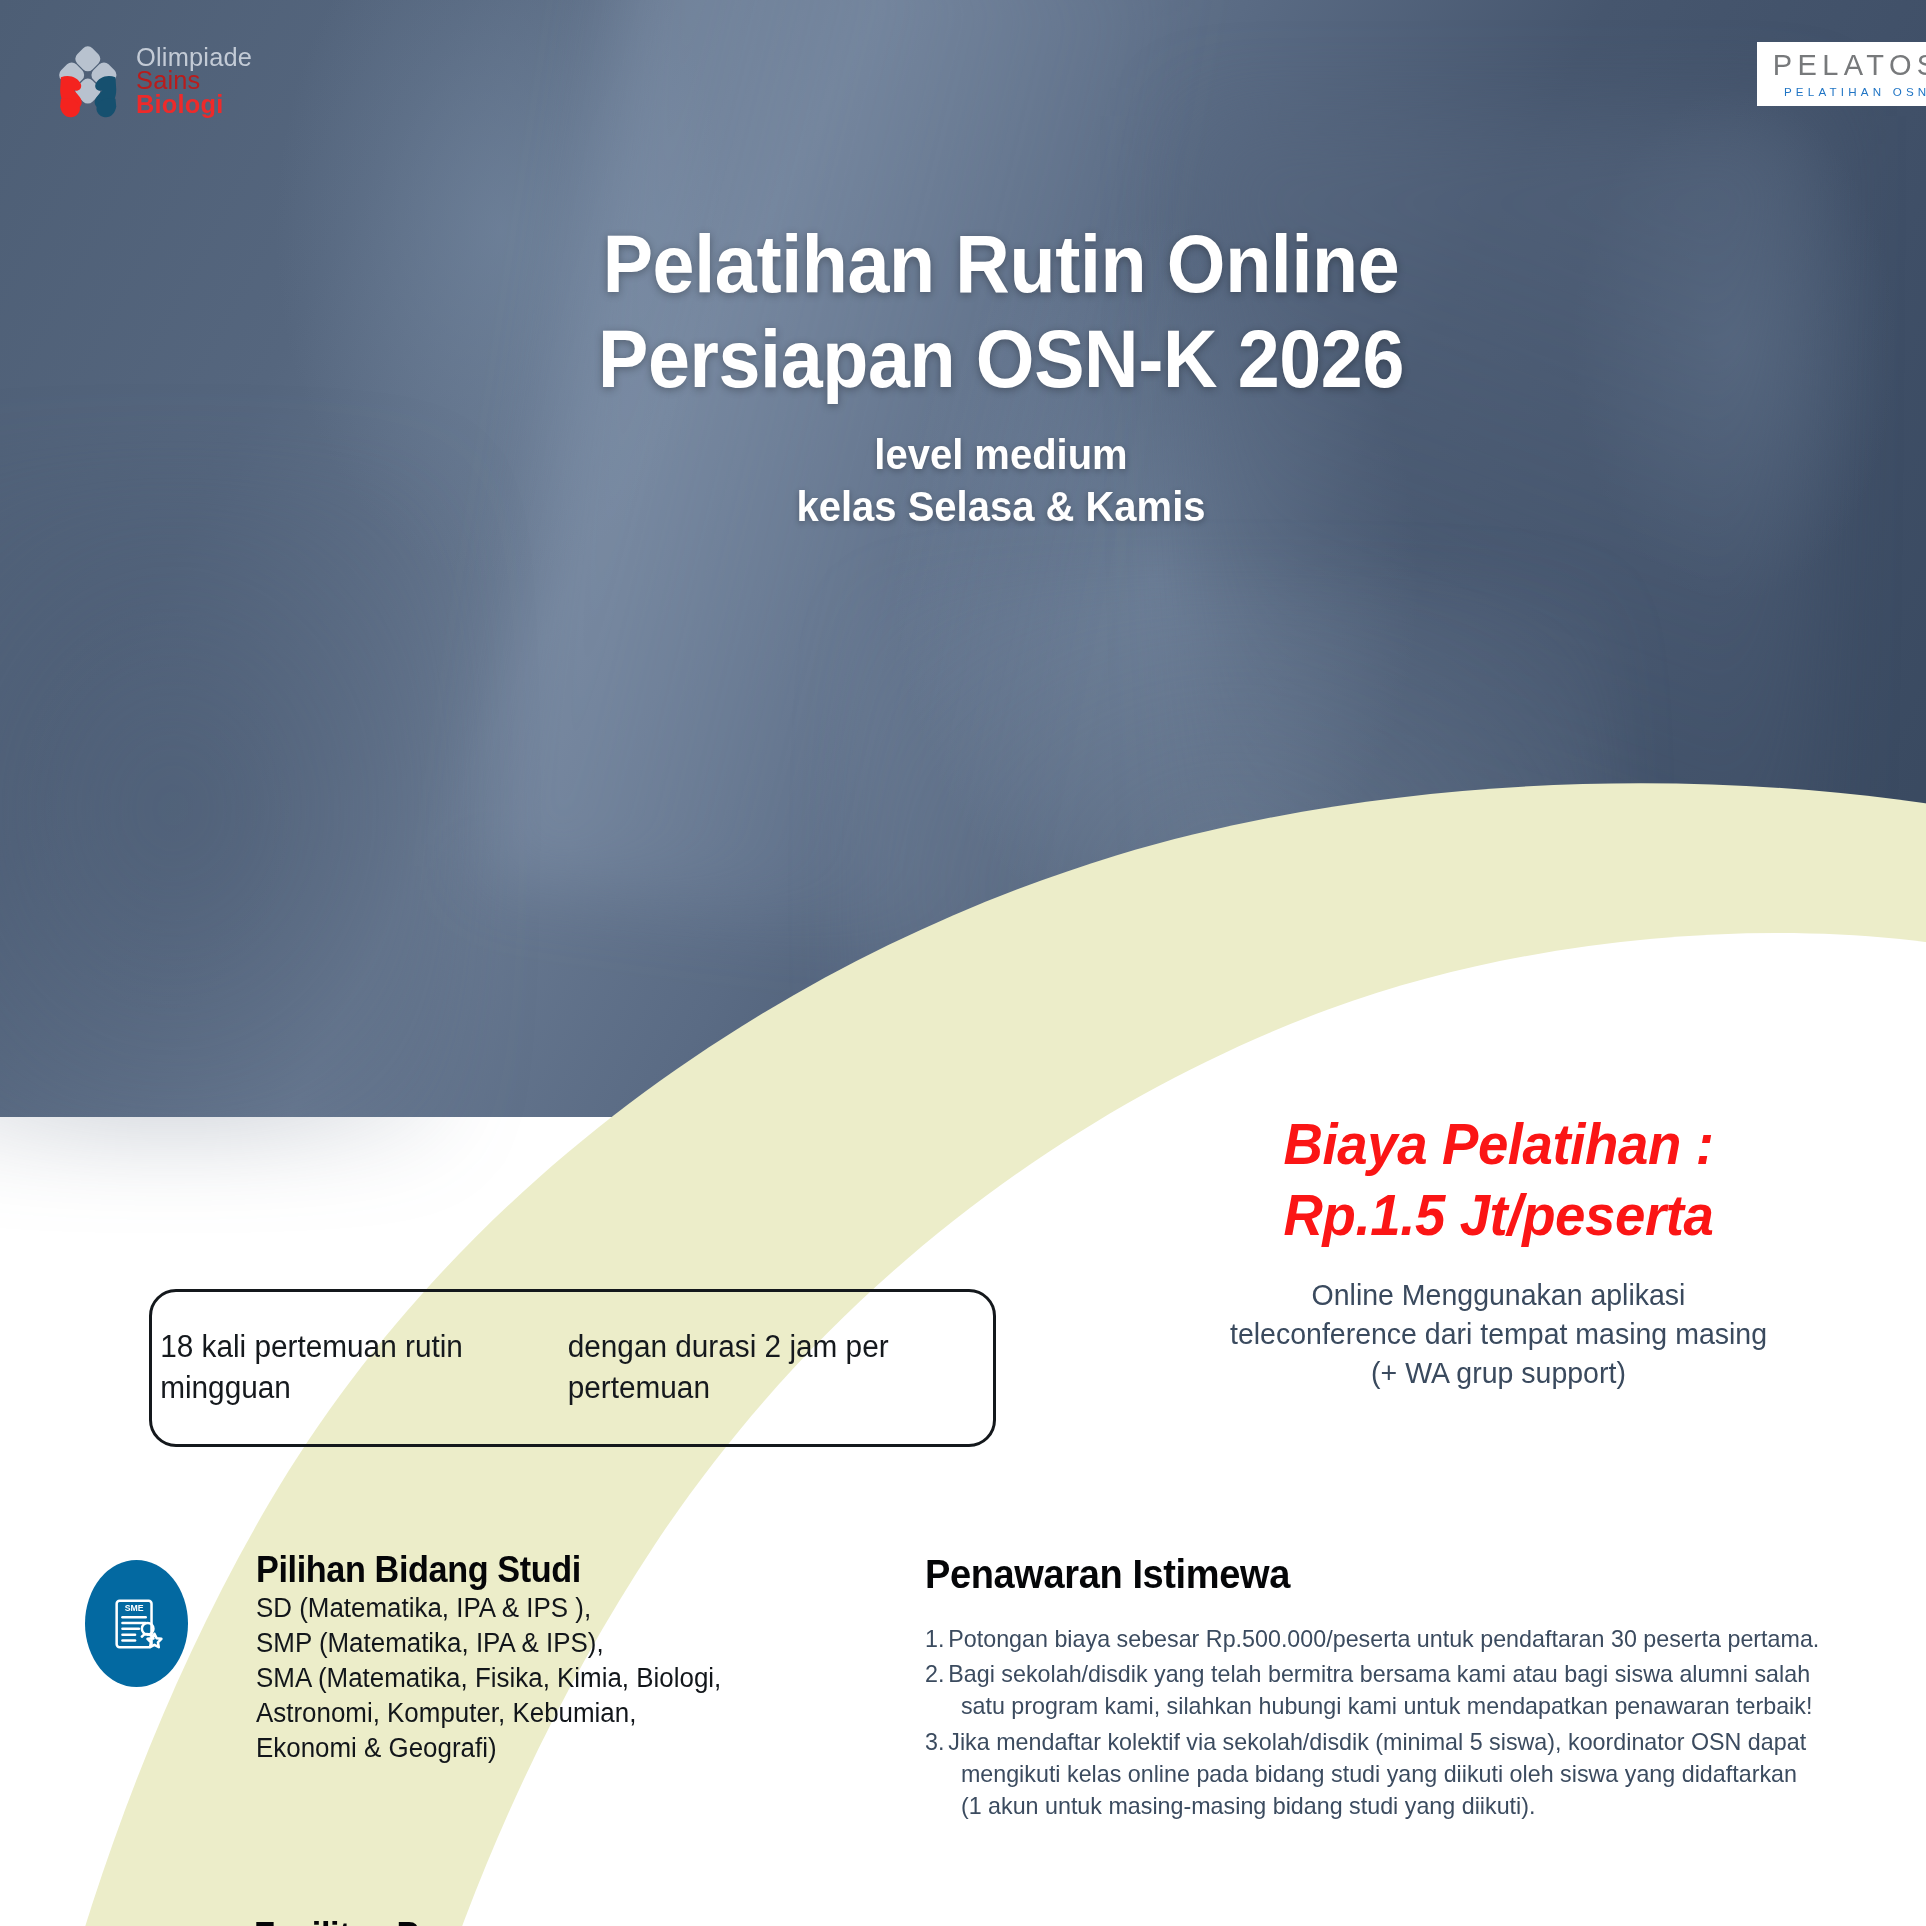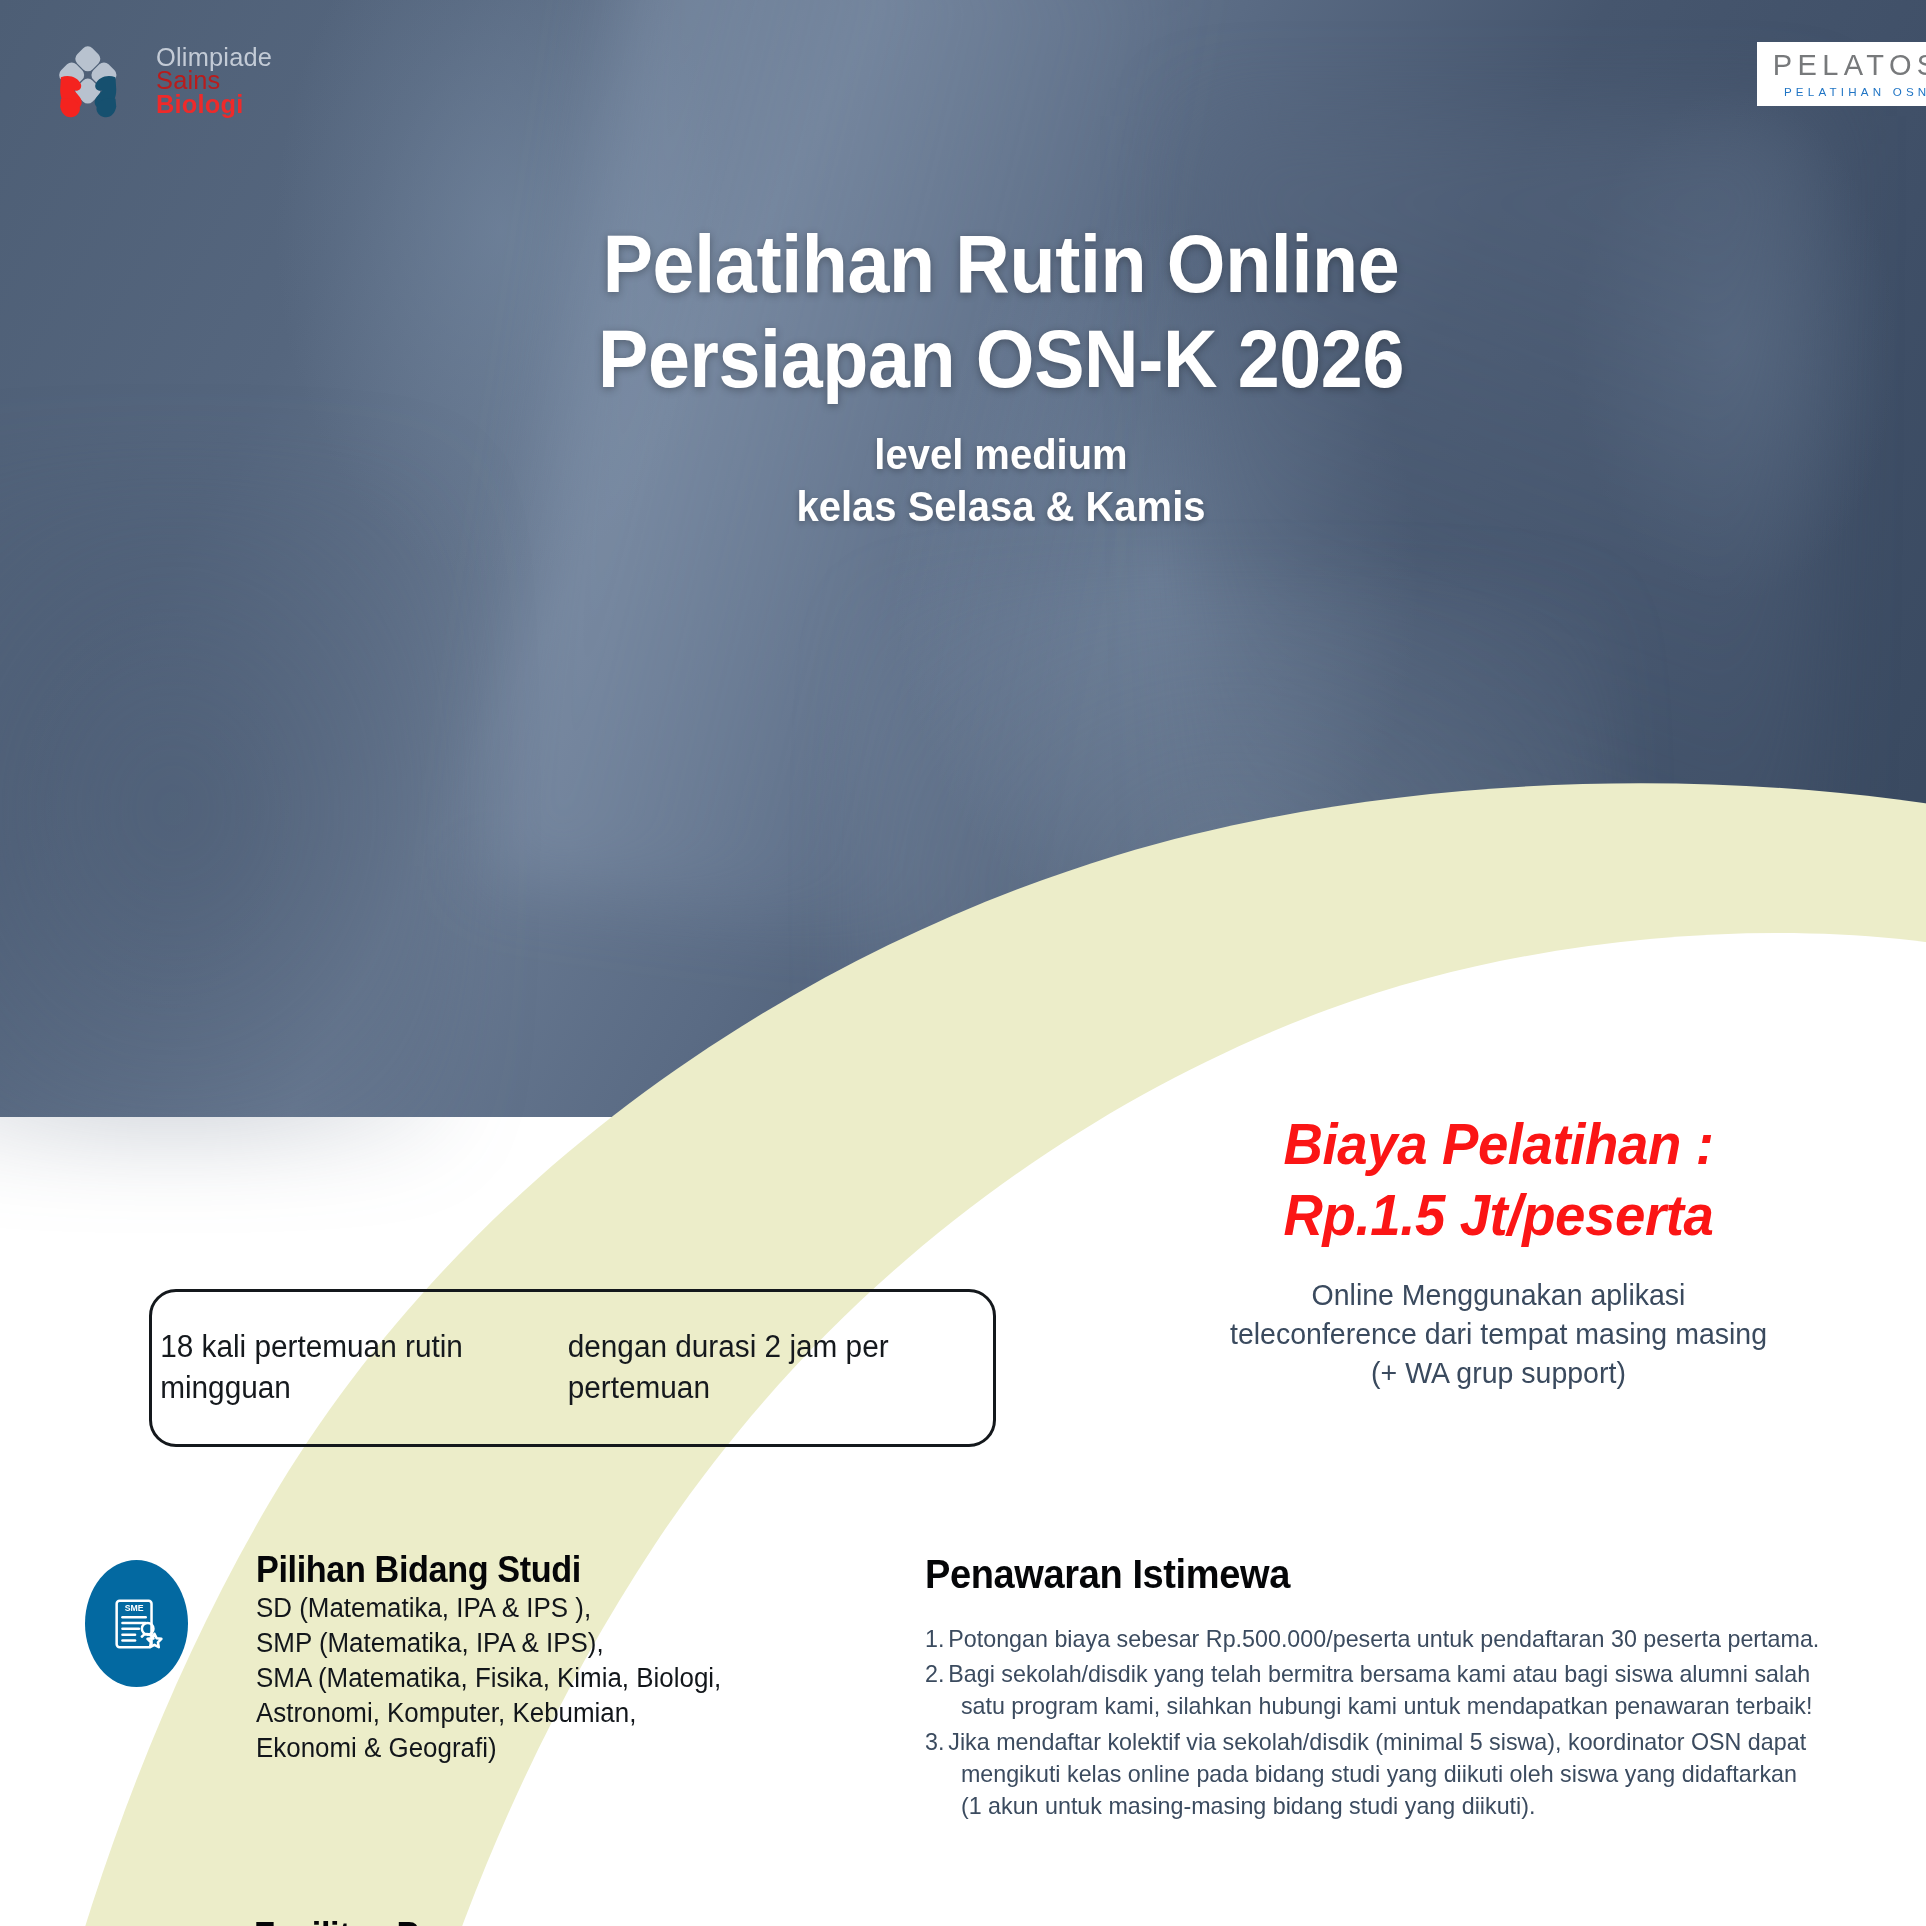--- a/index.html
+++ b/index.html
@@ -24,21 +24,21 @@
     background:linear-gradient(200deg, rgba(88,104,128,0.55), rgba(88,104,128,0)); filter:blur(42px); }
   .hero-blur-c { position:absolute; left:847px; top:578px; width:770px; height:616px;
     background:radial-gradient(ellipse at center, rgba(160,178,200,0.32), rgba(160,178,200,0)); filter:blur(31px); }
   .hero-blur-d { position:absolute; left:-116px; top:462px; width:578px; height:693px;
     background:radial-gradient(ellipse at center, rgba(70,86,110,0.5), rgba(70,86,110,0)); filter:blur(39px); }
 
   
   .curve-svg { position:absolute; left:0; top:0; width:2002px; height:2869px; }
 
   
-  .osn-logo { position:absolute; left:54px; top:31px; width:316px; height:100px; display:flex; align-items:center; gap:29px; }
+  .osn-logo { position:absolute; left:54px; top:31px; width:316px; height:100px; display:flex; align-items:center; gap:9px; }
   .osn-mark { width:73px; height:81px; position:relative; flex:0 0 auto; }
   .osn-words { display:flex; flex-direction:column; line-height:0.92; }
   .osn-w1 { font-size:25.4px; color:#c3cbd6; font-weight:400; letter-spacing:0.2px; }
   .osn-w2 { font-size:25.4px; color:#b91c1c; font-weight:400; letter-spacing:0.2px; }
   .osn-w3 { font-size:25.4px; color:#ee2a2a; font-weight:700; letter-spacing:0.2px; }
 
   
   .pelatos { position:absolute; right:45px; top:42px; background:#ffffff; padding:9.2px 15.4px 8.5px 15.4px; text-align:center; }
   .pelatos-main { font-size:29px; letter-spacing:5.4px; color:#77797b; font-weight:400; line-height:1; }
   .pelatos-sub { font-size:11.6px; letter-spacing:4.2px; color:#1f74c4; font-weight:400; margin-top:5.4px; line-height:1; }

